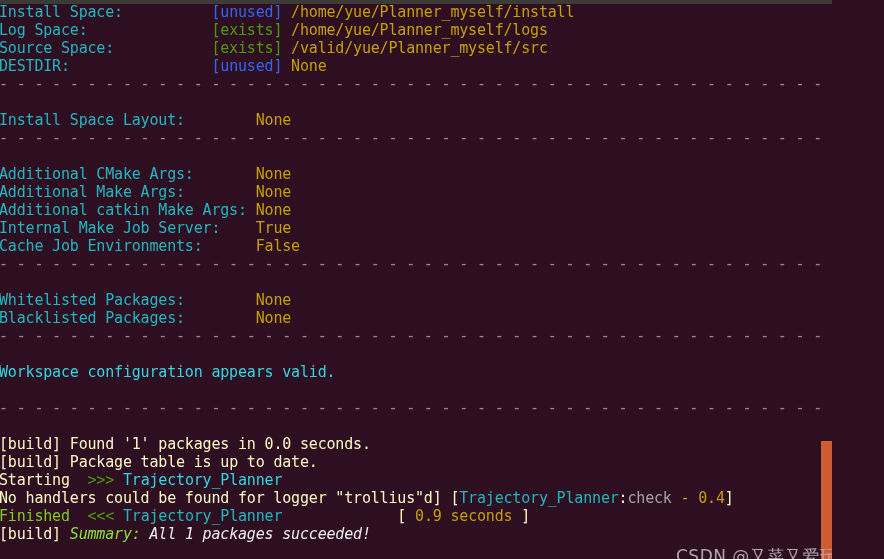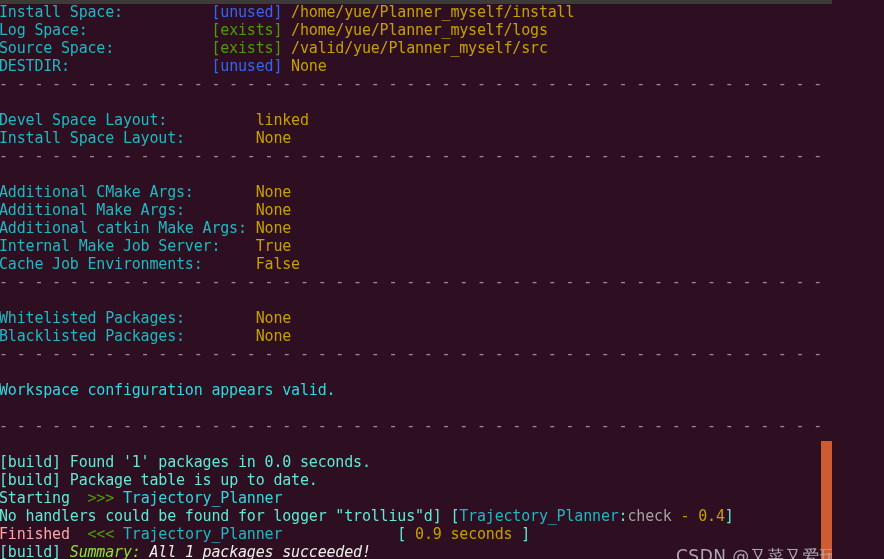--- a/index.html
+++ b/index.html
@@ -35,25 +35,25 @@
     height: 18px;
     white-space: pre;
     overflow: hidden;
   }
   
   .c-cyan    { color: #1fb8c0; }
   .c-brcyan  { color: #2fd8e0; }
   .c-green   { color: #4e9a06; }
   .c-brgreen { color: #8ae234; }
   .c-yellow  { color: #c4a000; }
-  .c-white   { color: #5eead4; }
+  .c-white   { color: #fef9c3; }
   .c-brwhite { color: #eeeeec; }
   .c-blue    { color: #3465f0; }
   .c-brblue  { color: #a3a3a3; }
-  .c-gray    { color: #fca5a5; }
+  .c-gray    { color: #84cc16; }
   .bold   { font-weight: normal; }
   .ital   { font-style: italic; }
 
   .dashline {
     height: 18px;
     white-space: pre;
     overflow: hidden;
     color: #9b8896;
   }
 
@@ -98,21 +98,20 @@
 
     <div class="ln"><span class="c-cyan">Log Space:</span><span>              </span><span class="c-green">[exists]</span><span class="c-yellow"> /home/yue/Planner_myself/logs</span></div>
 
     <div class="ln"><span class="c-cyan">Source Space:</span><span>           </span><span class="c-green">[exists]</span><span class="c-yellow"> /valid/yue/Planner_myself/src</span></div>
 
     <div class="ln"><span class="c-cyan">DESTDIR:</span><span>                </span><span class="c-blue">[unused]</span><span class="c-yellow"> None</span></div>
 
     <div class="dashline">- - - - - - - - - - - - - - - - - - - - - - - - - - - - - - - - - - - - - - - - - - - - - - - - - - - - - - - - - - - - - - - - - - - - - - - - - - - - - -</div>
     <div class="ln"> </div>
 
-    <div class="ln"><span class="c-cyan">Devel Space Layout:</span><span>          </span><span class="c-yellow">linked</span></div>
 
     <div class="ln"><span class="c-cyan">Install Space Layout:</span><span>        </span><span class="c-yellow">None</span></div>
 
     <div class="dashline">- - - - - - - - - - - - - - - - - - - - - - - - - - - - - - - - - - - - - - - - - - - - - - - - - - - - - - - - - - - - - - - - - - - - - - - - - - - - - -</div>
     <div class="ln"> </div>
 
     <div class="ln"><span class="c-cyan">Additional CMake Args:</span><span>       </span><span class="c-yellow">None</span></div>
 
     <div class="ln"><span class="c-cyan">Additional Make Args:</span><span>        </span><span class="c-yellow">None</span></div>
 

